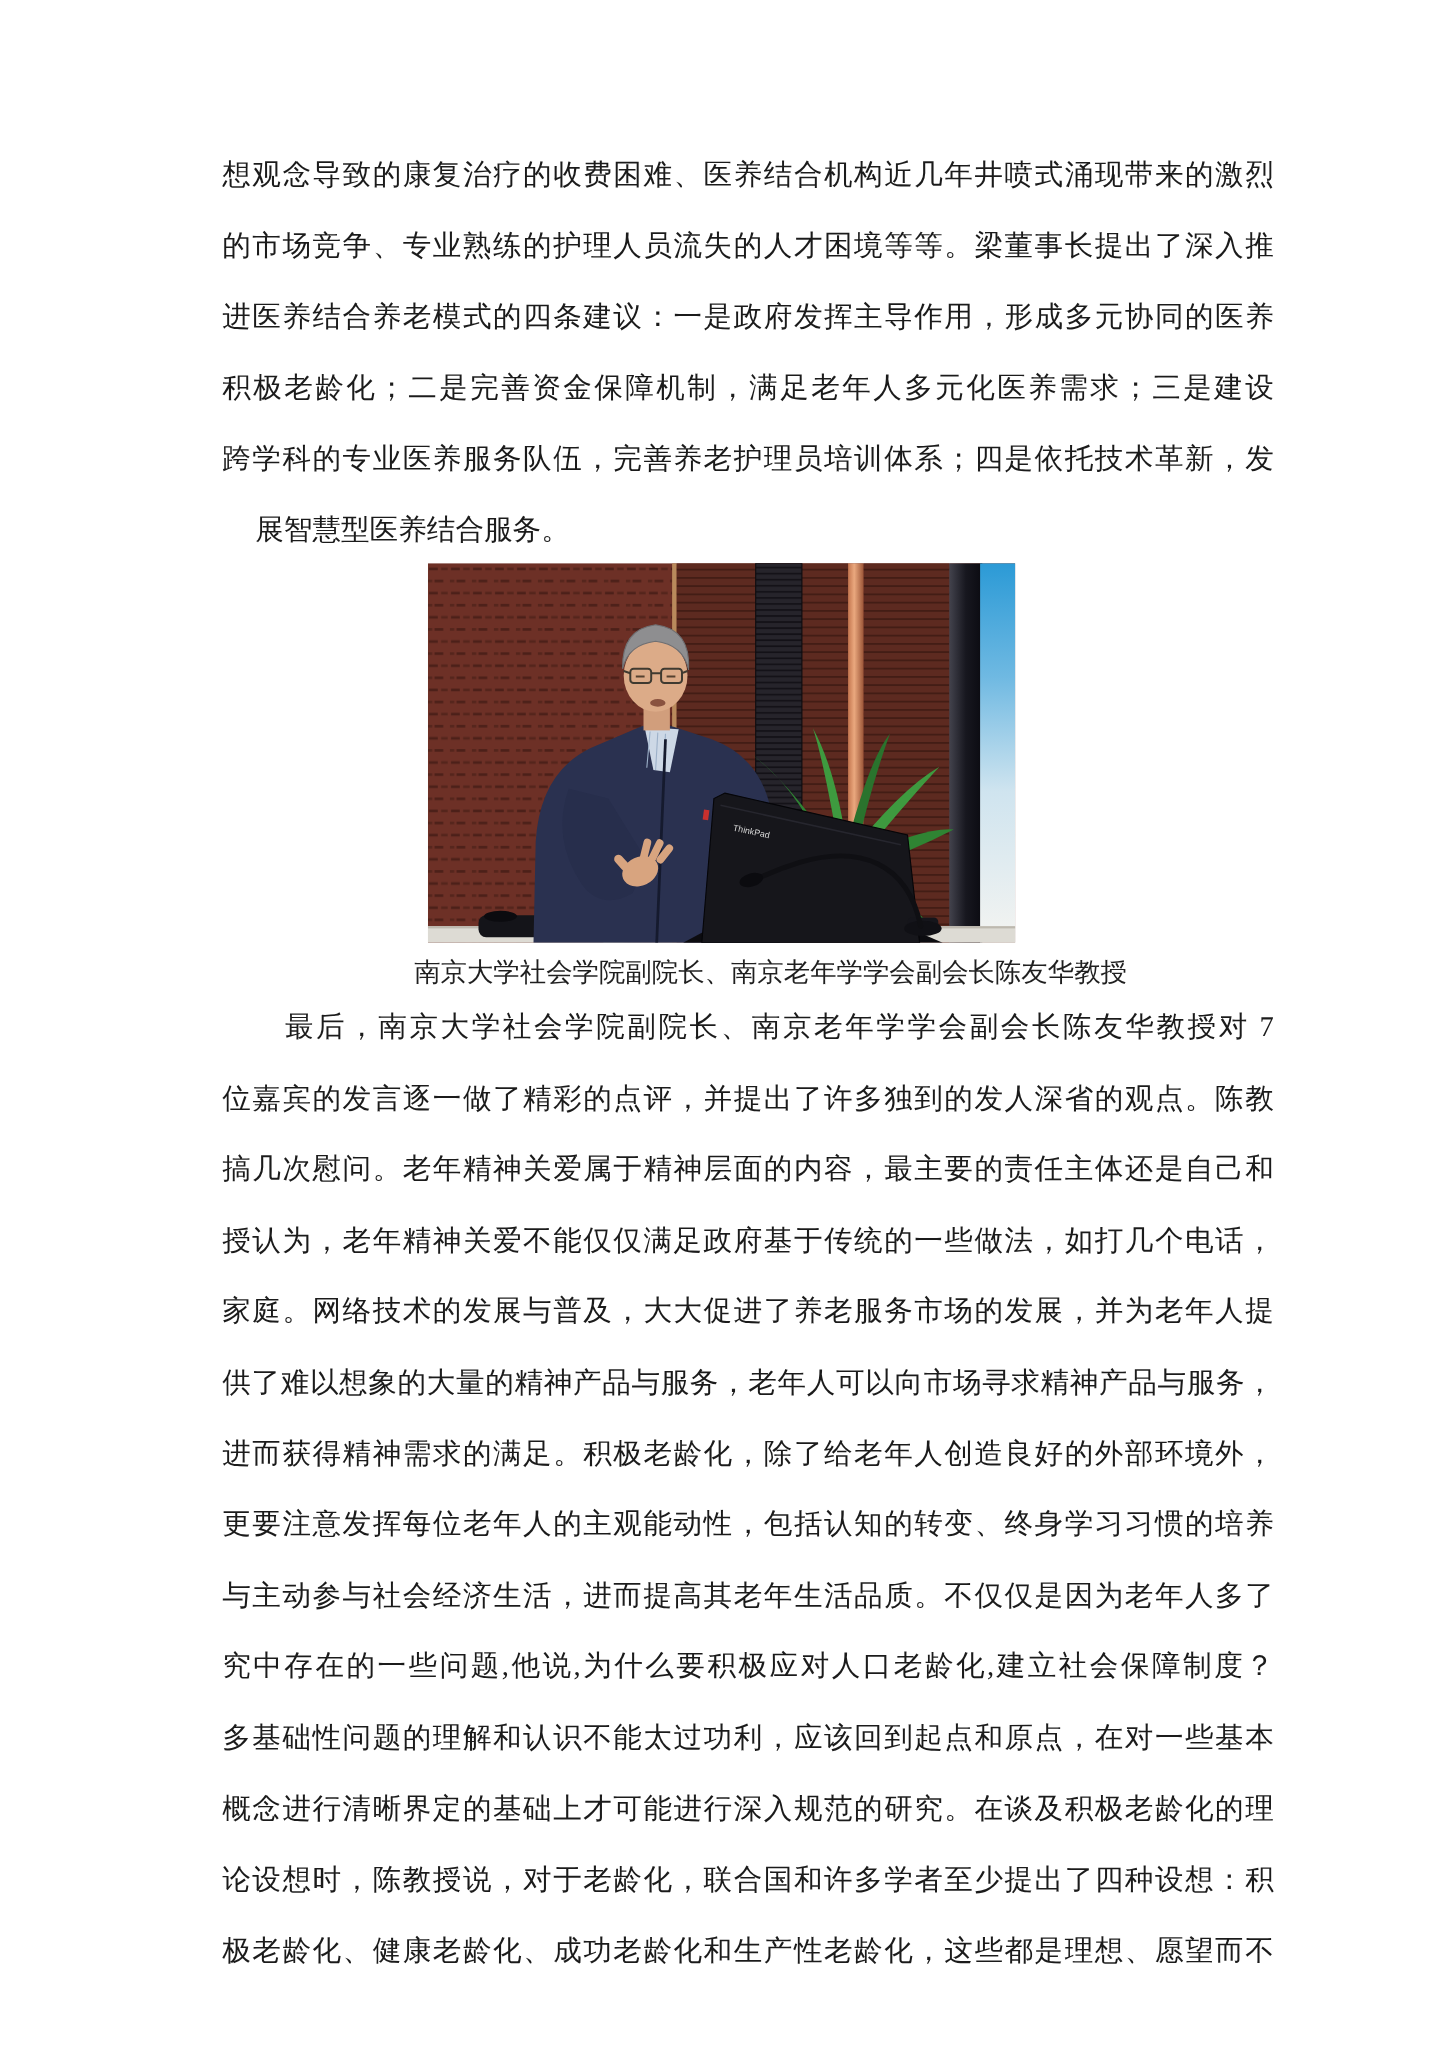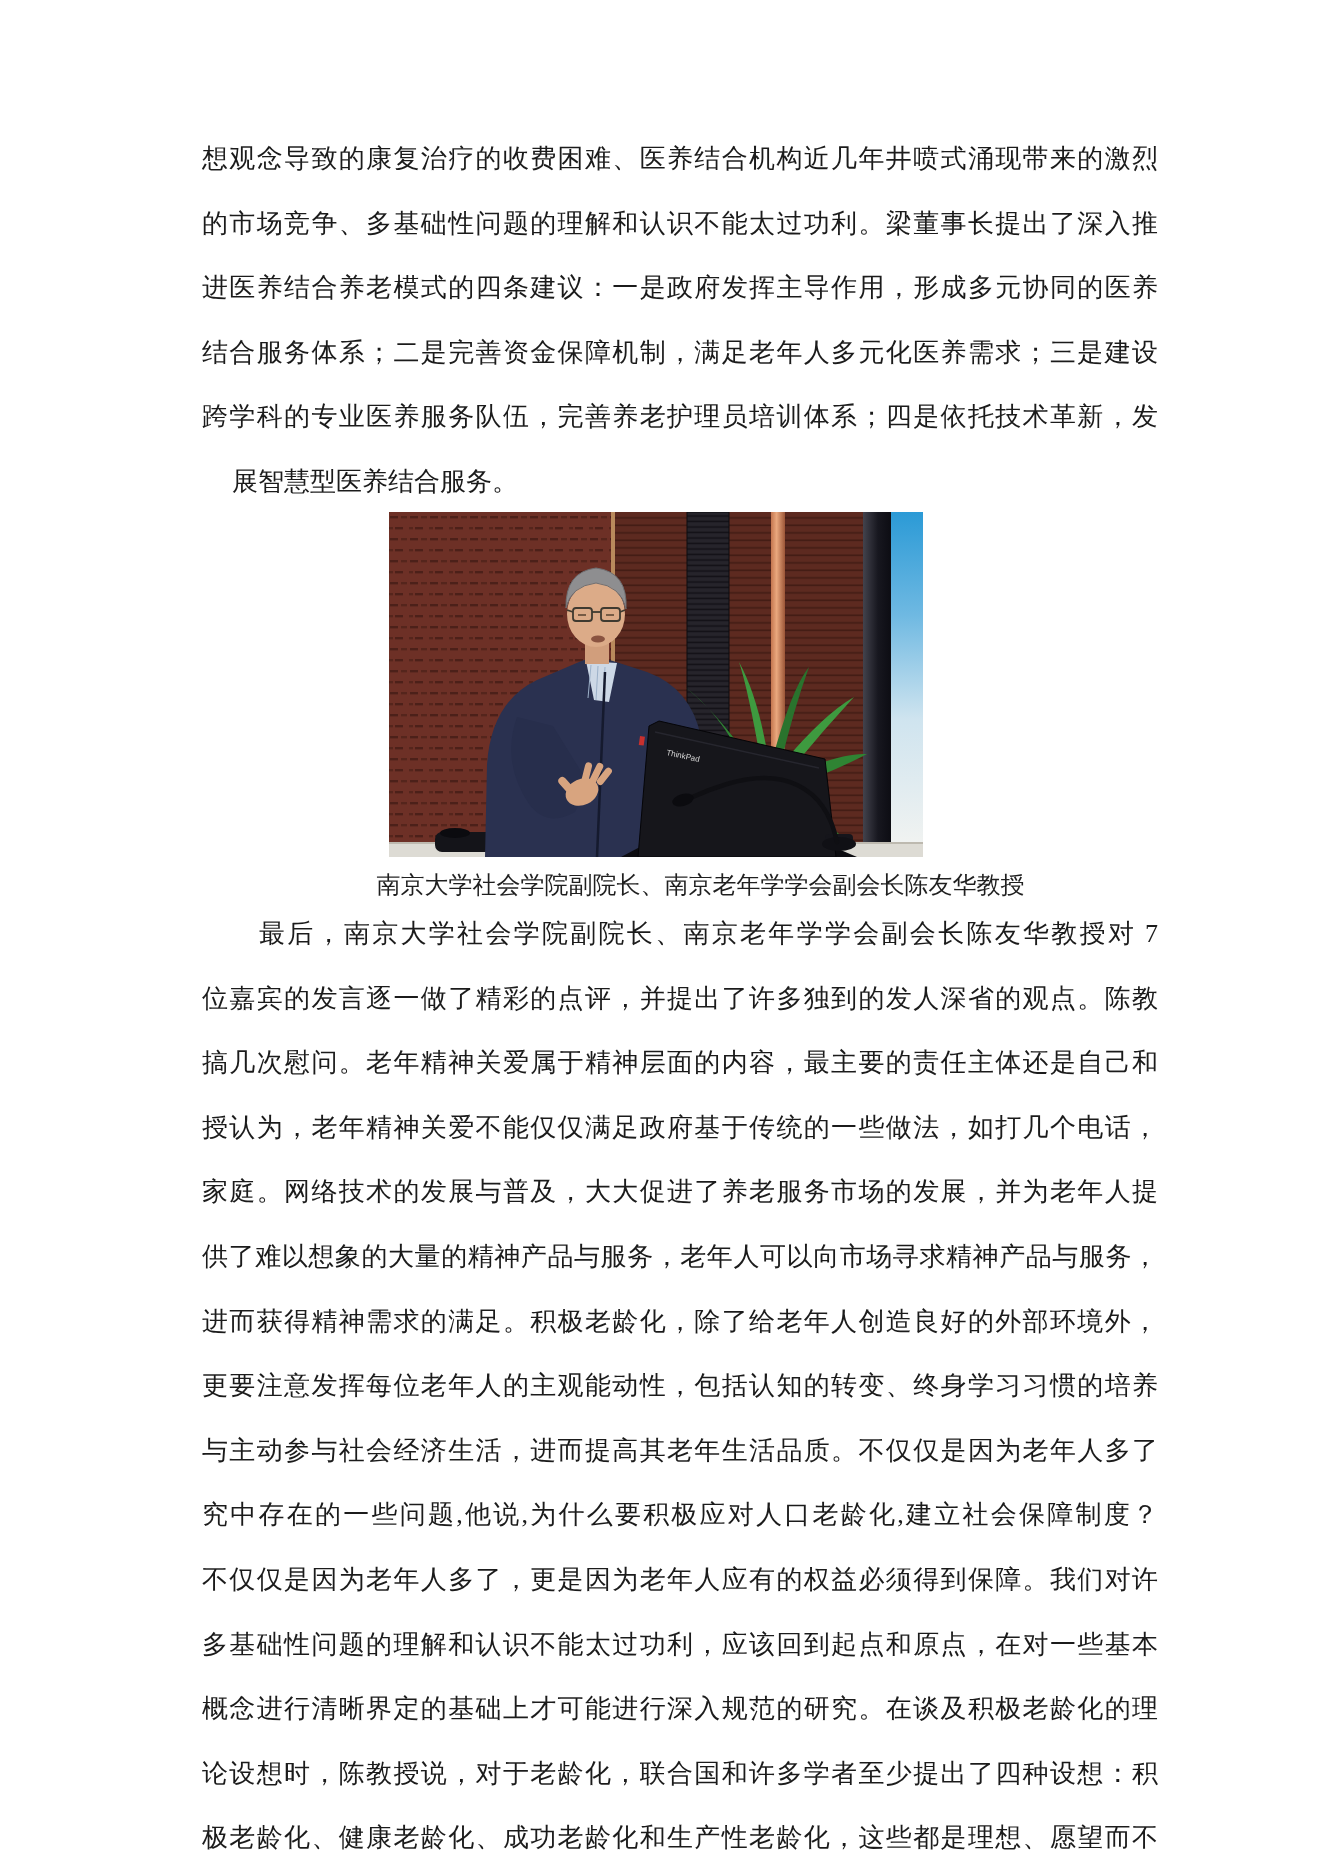--- a/index.html
+++ b/index.html
@@ -39,23 +39,23 @@
   }
   .logo-text{font-family:"Liberation Sans","DejaVu Sans",sans-serif;}
 </style>
 </head>
 <body>
 
 <div class="page">
 
   <div class="textblock" id="para1">
       <div class="tline">想观念导致的康复治疗的收费困难、医养结合机构近几年井喷式涌现带来的激烈</div>
-      <div class="tline">的市场竞争、多基础性问题的理解和认识不能太过功利。梁董事长提出了深入推</div>
+      <div class="tline">的市场竞争、专业熟练的护理人员流失的人才困境等等。梁董事长提出了深入推</div>
       <div class="tline">进医养结合养老模式的四条建议：一是政府发挥主导作用，形成多元协同的医养</div>
-      <div class="tline">结合服务体系；二是完善资金保障机制，满足老年人多元化医养需求；三是建设</div>
+      <div class="tline">积极老龄化；二是完善资金保障机制，满足老年人多元化医养需求；三是建设</div>
       <div class="tline">跨学科的专业医养服务队伍，完善养老护理员培训体系；四是依托技术革新，发</div>
       <div class="tline short-last">展智慧型医养结合服务。</div>
     </div>
 
   <figure class="photo">
     <svg viewBox="0 0 534 345" preserveAspectRatio="none">
       <defs>
         <pattern id="wallDots" width="20" height="22" patternUnits="userSpaceOnUse">
           <rect width="20" height="22" fill="#6d3026"></rect>
           <rect x="1" y="4" width="8" height="2.4" fill="#4c2019"></rect>
@@ -182,20 +182,19 @@
       <div class="tline indent-first">最后，南京大学社会学院副院长、南京老年学学会副会长陈友华教授对 7</div>
       <div class="tline">位嘉宾的发言逐一做了精彩的点评，并提出了许多独到的发人深省的观点。陈教</div>
       <div class="tline">搞几次慰问。老年精神关爱属于精神层面的内容，最主要的责任主体还是自己和</div>
       <div class="tline">授认为，老年精神关爱不能仅仅满足政府基于传统的一些做法，如打几个电话，</div>
       <div class="tline">家庭。网络技术的发展与普及，大大促进了养老服务市场的发展，并为老年人提</div>
       <div class="tline">供了难以想象的大量的精神产品与服务，老年人可以向市场寻求精神产品与服务，</div>
       <div class="tline">进而获得精神需求的满足。积极老龄化，除了给老年人创造良好的外部环境外，</div>
       <div class="tline">更要注意发挥每位老年人的主观能动性，包括认知的转变、终身学习习惯的培养</div>
       <div class="tline">与主动参与社会经济生活，进而提高其老年生活品质。不仅仅是因为老年人多了</div>
       <div class="tline">究中存在的一些问题,他说,为什么要积极应对人口老龄化,建立社会保障制度？</div>
-      <div class="tline">不仅仅是因为老年人多了，更是因为老年人应有的权益必须得到保障。我们对许</div>
       <div class="tline">多基础性问题的理解和认识不能太过功利，应该回到起点和原点，在对一些基本</div>
       <div class="tline">概念进行清晰界定的基础上才可能进行深入规范的研究。在谈及积极老龄化的理</div>
       <div class="tline">论设想时，陈教授说，对于老龄化，联合国和许多学者至少提出了四种设想：积</div>
       <div class="tline">极老龄化、健康老龄化、成功老龄化和生产性老龄化，这些都是理想、愿望而不</div>
     </div>
 
 </div>
 
 </body></html>

